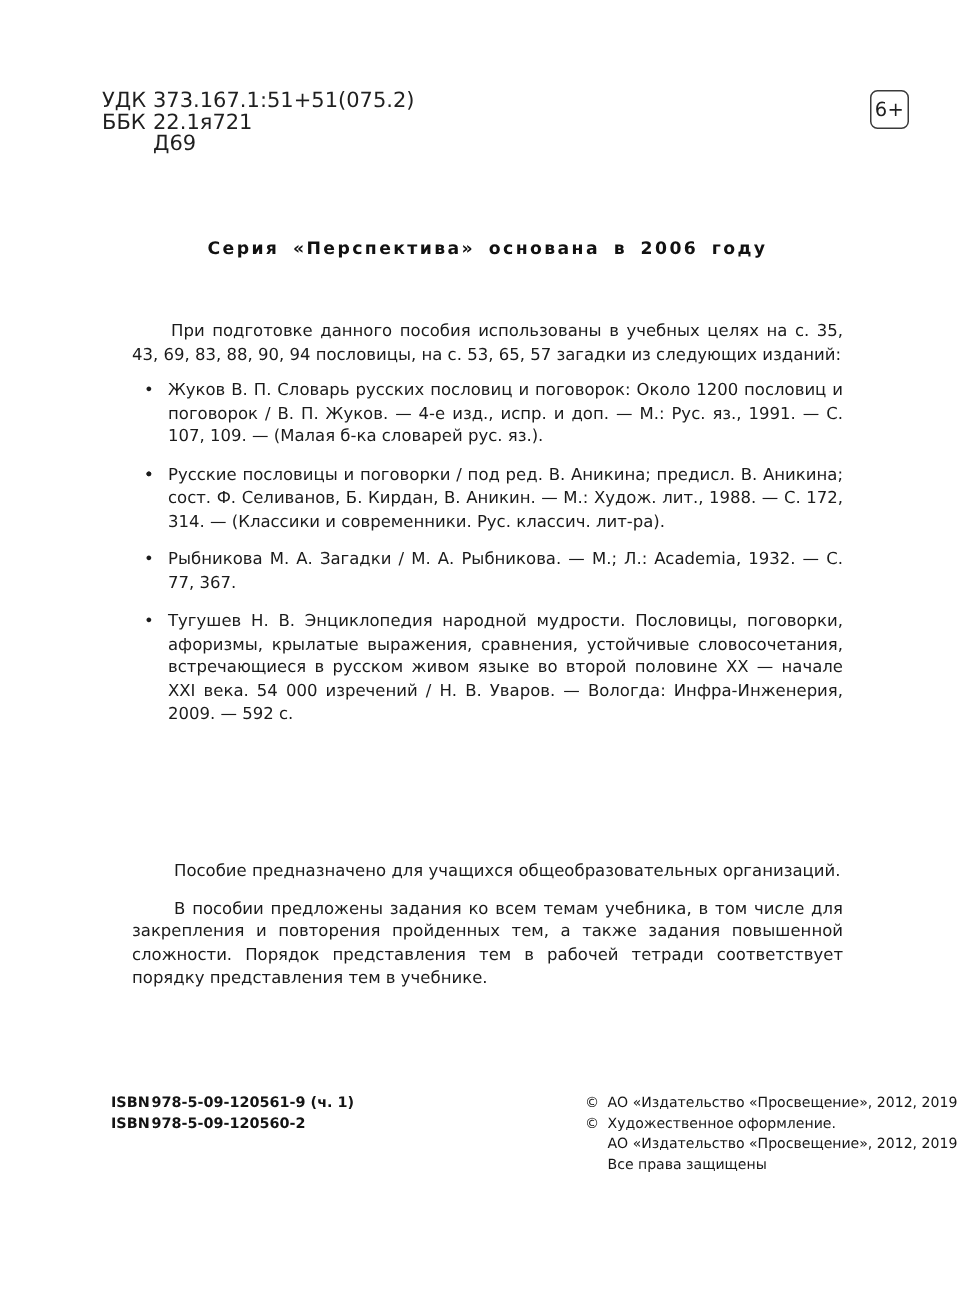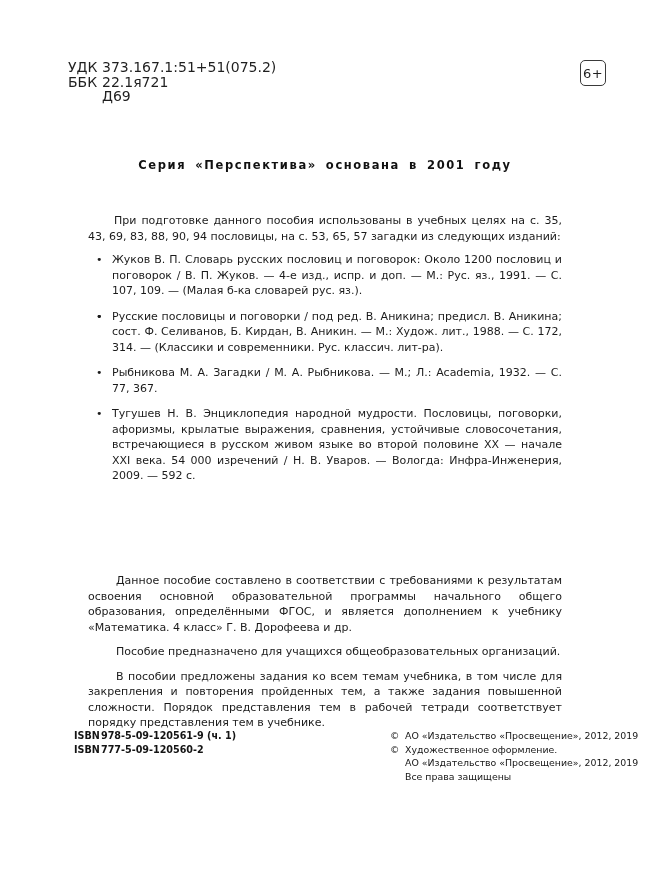--- a/index.html
+++ b/index.html
@@ -193,21 +193,21 @@
     </span>
     <span class="row">
       <span class="indent"></span><span class="val">Д69</span>
     </span>
   </div>
 
   <div class="age-badge">
     <span>6+</span>
   </div>
 
-  <div class="series-line">Серия «Перспектива» основана в 2001 году</div>
+  <div class="series-line">Серия «Перспектива» основана в 2006 году</div>
 
   <div class="col intro">
     <p>При подготовке данного пособия использованы в учебных целях на с. 35, 43, 69, 83, 88, 90, 94 пословицы, на с. 53, 65, 57 загадки из следующих изданий:</p>
   </div>
 
   <div class="col biblio">
     <ul>
       <li>
         <span class="bullet">•</span>
         <span class="au">Жуков В. П. </span>
@@ -227,31 +227,30 @@
       </li>
       <li>
         <span class="bullet">•</span>
         <span class="au">Тугушев Н. В. </span>
         <span>Энциклопедия народной мудрости. Пословицы, поговорки, афоризмы, крылатые выражения, сравнения, устойчивые словосочетания, встречающиеся в русском живом языке во второй половине XX — начале XXI века. 54 000 изречений / Н. В. Уваров. — Вологда: Инфра-Инженерия, 2009. — 592 с.</span>
       </li>
     </ul>
   </div>
 
   <div class="col desc">
-    <p>Данное пособие составлено в соответствии с требованиями к результатам освоения основной образовательной программы начального общего образования, определёнными ФГОС, и является дополнением к учебнику «Математика. 4 класс» Г. В. Дорофеева и др.</p>
     <p>Пособие предназначено для учащихся общеобразовательных организаций.</p>
     <p>В пособии предложены задания ко всем темам учебника, в том числе для закрепления и повторения пройденных тем, а также задания повышенной сложности. Порядок представления тем в рабочей тетради соответствует порядку представления тем в учебнике.</p>
   </div>
 
   <div class="isbn">
     <span class="line">
       <span class="tag">ISBN</span><span>978-5-09-120561-9 (ч. 1)</span>
     </span>
     <span class="line">
-      <span class="tag">ISBN</span><span>777-5-09-120560-2</span>
+      <span class="tag">ISBN</span><span>978-5-09-120560-2</span>
     </span>
   </div>
 
   <div class="copyright">
     <span class="cline">
       <span class="mark">©</span><span>АО «Издательство «Просвещение», 2012, 2019</span>
     </span>
     <span class="cline">
       <span class="mark">©</span><span>Художественное оформление.</span>
     </span>

